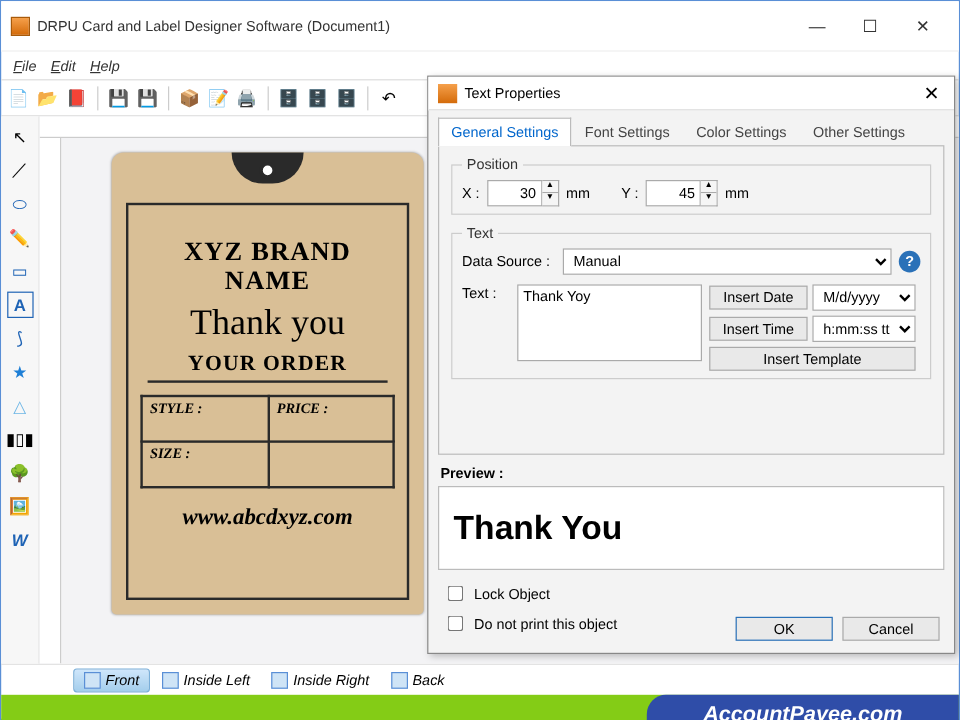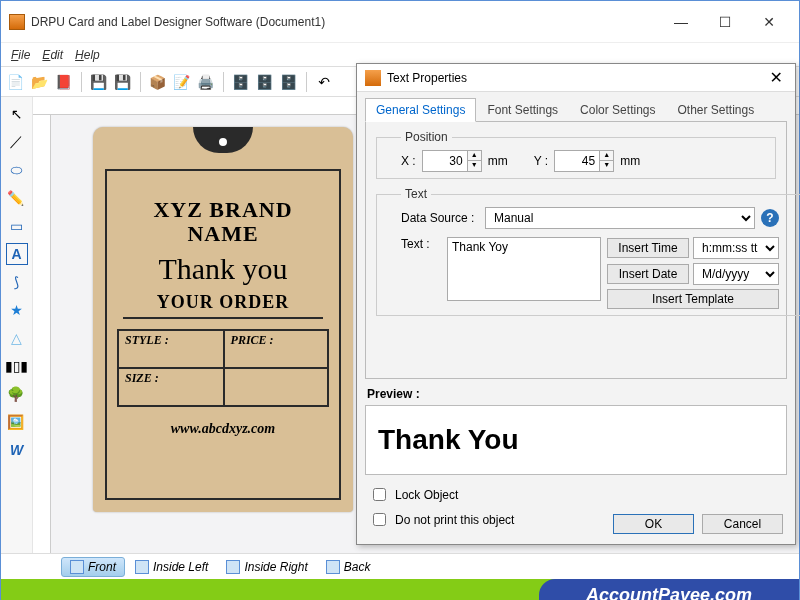--- a/index.html
+++ b/index.html
@@ -32,21 +32,21 @@
 .ruler-v { width: 18px; background: #fff; border-right: 1px solid #ccc; position: absolute; left: 0; top: 18px; bottom: 0; }
 .canvas { position: absolute; left: 60px; top: 30px; width: 260px; height: 385px; background: #d9bf96; border-radius: 10px 10px 4px 4px; box-shadow: 0 0 2px rgba(0,0,0,0.3); padding: 10px; }
 .canvas::before { content:""; position: absolute; top:0; left:50%; transform:translateX(-50%); width: 60px; height: 26px; background: #2a2a2a; border-radius: 0 0 30px 30px; }
 .hole { position:absolute; top:8px; left:50%; transform:translateX(-50%); width:14px; height:14px; background:#fff; border-radius:50%; border:3px solid #2a2a2a; }
 .inner { position:absolute; top:42px; left:12px; right:12px; bottom:12px; border: 2px solid #2a2a2a; padding: 27px 10px; text-align:center; }
 .brand { font-family: Georgia, serif; font-weight: bold; font-size: 22px; line-height:1.1; letter-spacing: 1px; }
 .thanks { font-family: "Brush Script MT", cursive; font-size: 30px; margin: 6px 0; }
 .order { font-family: Georgia, serif; font-weight: bold; font-size: 18px; letter-spacing: 1px; border-bottom: 2px solid #2a2a2a; padding-bottom: 4px; margin: 0 6px 10px; }
 .grid { width: 100%; border-collapse: collapse; margin-top: 4px; }
 .grid td { border: 2px solid #2a2a2a; height: 38px; font-family: Georgia, serif; font-style: italic; font-weight: bold; font-size: 12px; text-align: left; padding: 2px 6px; vertical-align: top; }
-.url { font-family: Georgia, serif; font-style: italic; font-weight: bold; font-size: 14px; margin-top: 14px; }
+.url { font-family: Georgia, serif; font-style: italic; font-weight: bold; font-size: 19px; margin-top: 14px; }
 
 
 .pagetabs { height: 26px; display: flex; align-items: center; padding: 0 60px; gap: 2px; border-top: 1px solid #ddd; }
 .ptab { display: flex; align-items: center; gap: 4px; padding: 2px 8px; font-size: 12px; font-style: italic; }
 .ptab.active { background: linear-gradient(#cfe6fb,#a4ceec); border: 1px solid #7aaed8; border-radius: 3px; }
 .ptab .pic { width: 14px; height: 14px; border: 1px solid #5a8fd6; background: #cfe4f6; }
 
 
 .footer { height: 32px; background: #84cc16; position: relative; }
 .brandbar { position: absolute; right: 0; bottom: 0; height: 32px; width: 260px; background: #2f4da8; color: #fff; font-weight: bold; font-style: italic; font-size: 18px; display:flex; align-items:center; justify-content:center; border-radius: 16px 0 0 0; }
@@ -54,21 +54,21 @@
 
 .dialog { position: absolute; left: 355px; top: 62px; width: 440px; height: 482px; background: #f3f3f3; border: 1px solid #888; box-shadow: 2px 2px 6px rgba(0,0,0,0.25); }
 .dlg-title { height: 28px; display: flex; align-items: center; padding: 0 8px; background: #fff; border-bottom: 1px solid #ddd; }
 .dlg-title .dic { width:16px; height:16px; background: linear-gradient(#f5a04b,#d46b0a); margin-right:6px; }
 .dlg-title .dtx { flex:1; font-size: 12px; }
 .dlg-close { font-size: 16px; padding: 0 4px; }
 .tabs { display: flex; padding: 6px 8px 0; gap: 0; }
 .tab { padding: 4px 10px; font-size: 12px; color: #444; border: 1px solid transparent; }
 .tab.active { background: #fff; border: 1px solid #bbb; border-bottom-color: #fff; color: #0066cc; }
 .tabbody { margin: -1px 8px 8px; border: 1px solid #bbb; background: #f3f3f3; padding: 8px 10px; height: 258px; }
-fieldset { border: 1px solid #ccc; margin: 0 0 8px; padding: 6px 24px; }
+fieldset { border: 1px solid #ccc; margin: 0 0 8px; padding: 6px 8px; }
 legend { font-size: 12px; color: #333; padding: 0 4px; }
 .row { display: flex; align-items: center; gap: 6px; font-size: 12px; }
 input[type="text"], select, textarea { font-size: 12px; border: 1px solid #aaa; background: #fff; padding: 2px 4px; }
 .spin { width: 46px; text-align: right; }
 .spinwrap { position: relative; display: inline-flex; }
 .spinbtns { width: 14px; display: flex; flex-direction: column; border: 1px solid #aaa; border-left: none; }
 .spinbtns div { height: 10px; font-size: 7px; line-height: 8px; text-align: center; background: #f5f5f5; border-bottom: 1px solid #aaa; }
 .spinbtns div:last-child { border-bottom: none; }
 textarea { width: 154px; height: 64px; resize: none; }
 .insertcol { display: flex; flex-direction: column; gap: 4px; }
@@ -230,26 +230,26 @@
           <select style="flex:1">
             <option>Manual</option>
           </select>
           <span class="help-icon">?</span>
         </div>
         <div class="row" style="align-items:flex-start">
           <span style="width:40px">Text :</span>
           <textarea style="">Thank Yoy</textarea>
           <div class="insertcol">
             <div class="row" style="gap:4px">
+              <button class="btn" style="width:82px">Insert Date</button>
+              <select style="width:86px"><option>M/d/yyyy</option></select>
+            </div>
+            <div class="row" style="gap:4px">
               <button class="btn" style="width:82px">Insert Time</button>
               <select style="width:86px"><option>h:mm:ss tt</option></select>
-            </div>
-            <div class="row" style="gap:4px">
-              <button class="btn" style="width:82px">Insert Date</button>
-              <select style="width:86px"><option>M/d/yyyy</option></select>
             </div>
             <button class="btn" style="width:172px">Insert Template</button>
           </div>
         </div>
       </fieldset>
     </div>
     <div style="margin:2px 10px 4px;font-weight:bold">Preview :</div>
     <div class="preview-box">Thank You</div>
     <div class="checks">
       <label>

